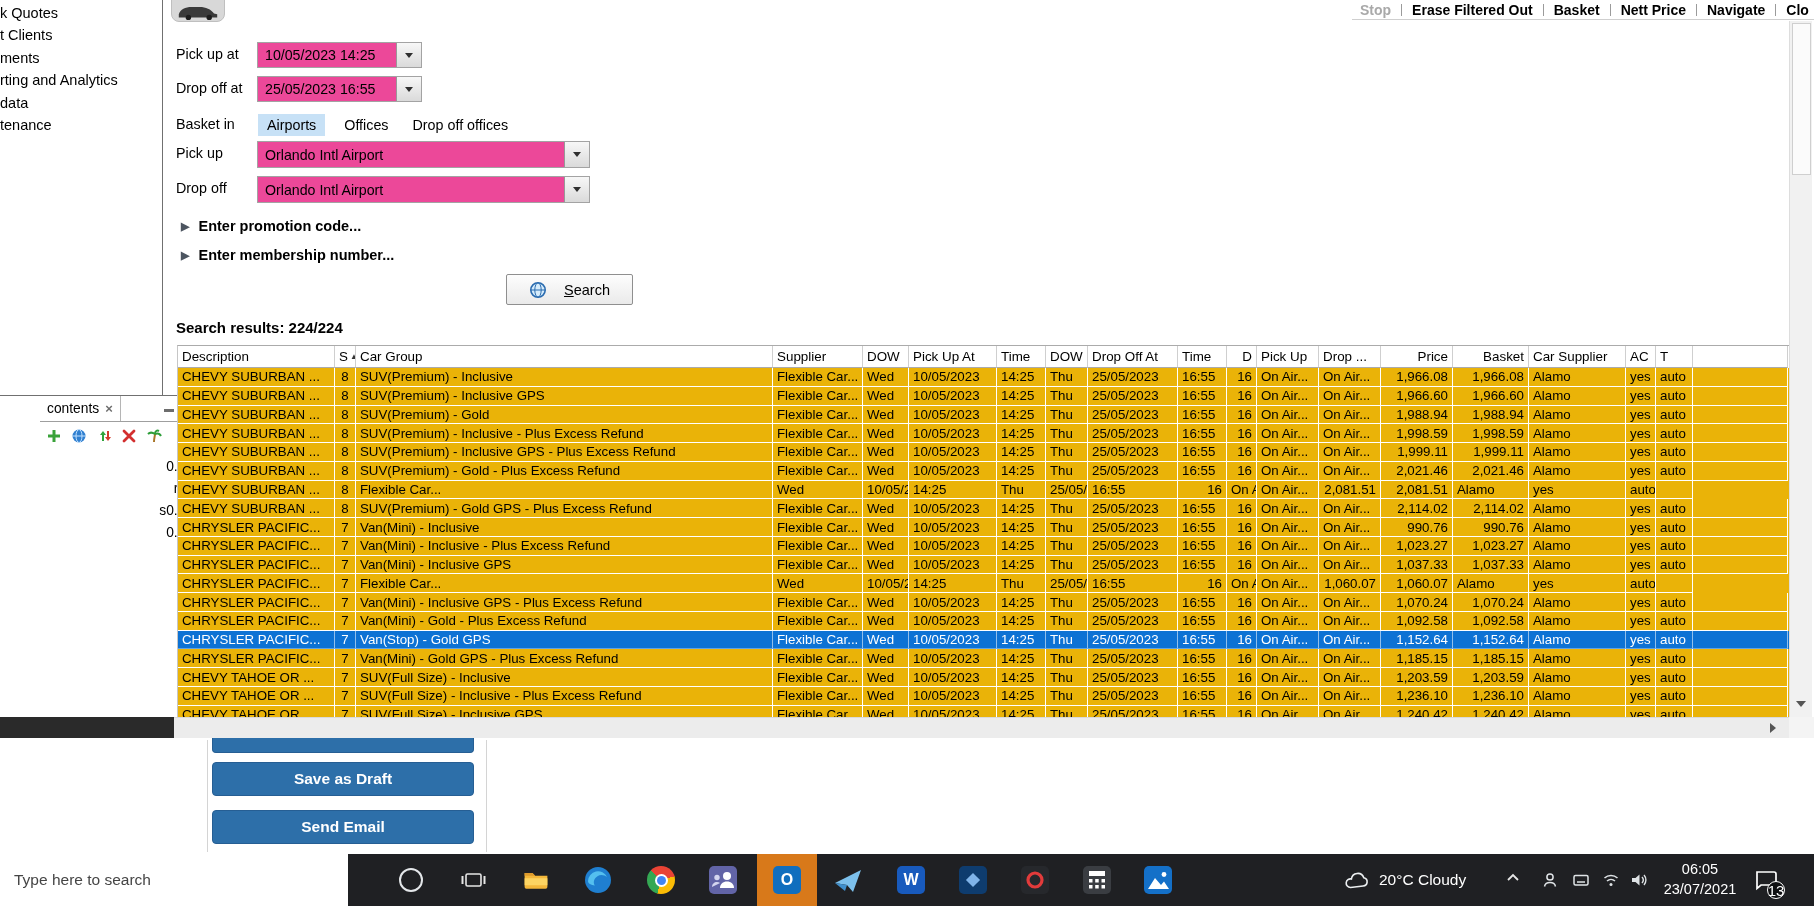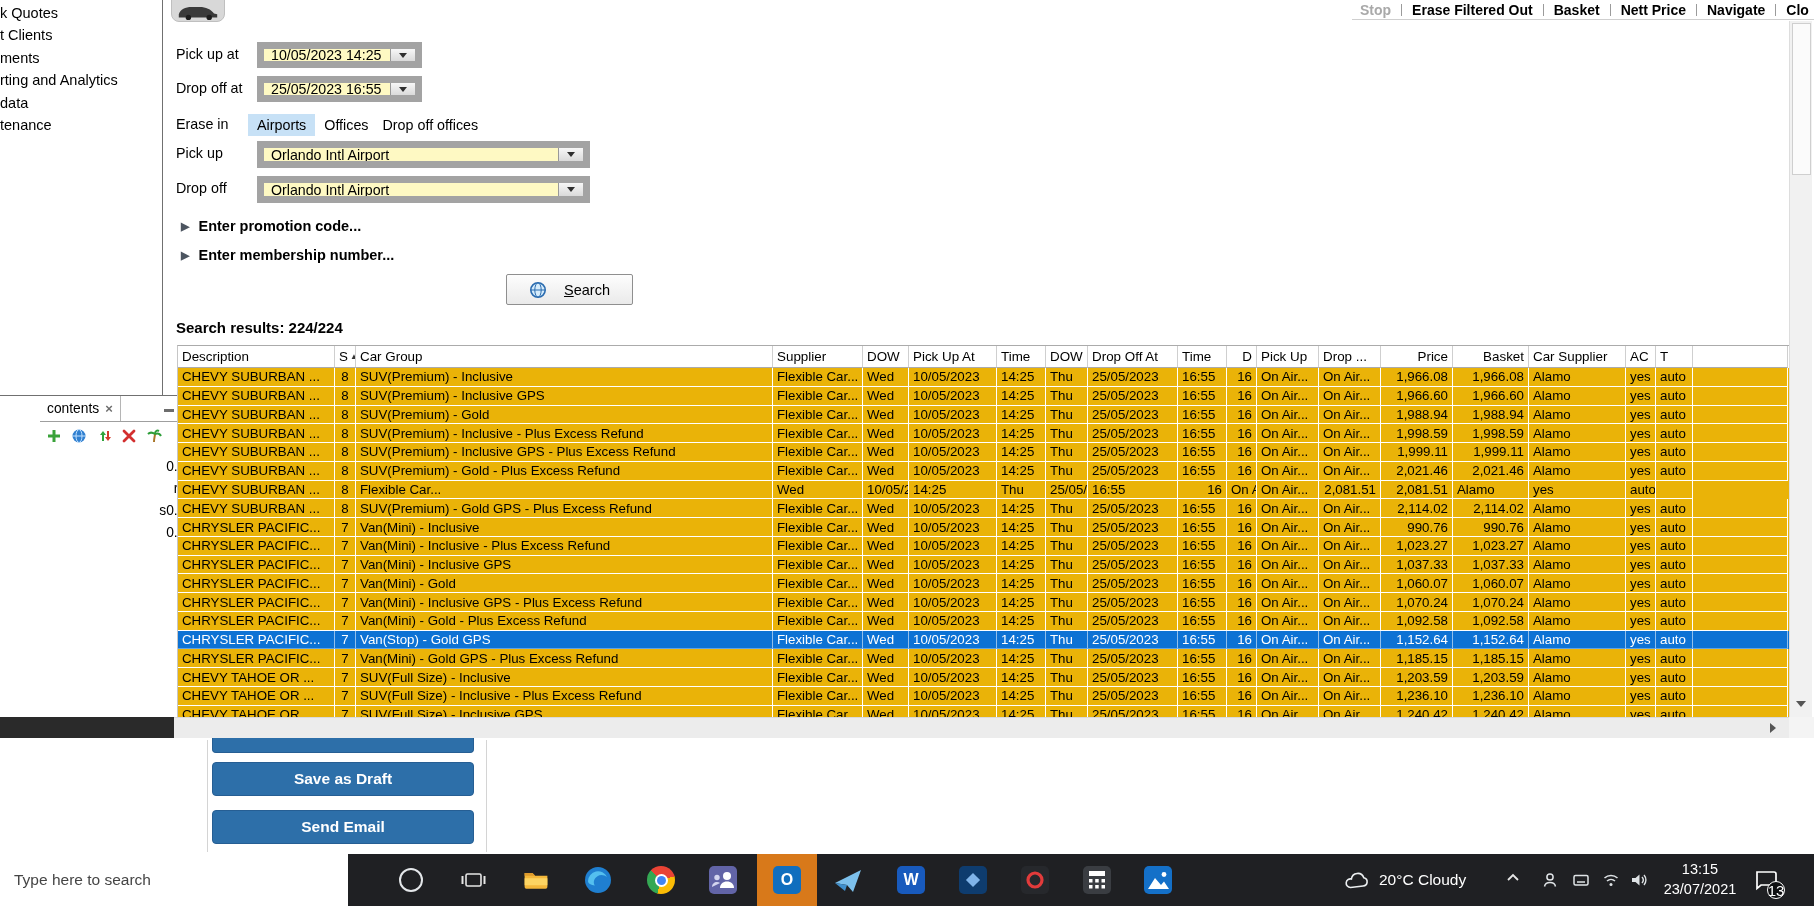--- a/index.html
+++ b/index.html
@@ -28,25 +28,25 @@
 
   
   .top-toolbar{position:absolute;left:1360px;top:0;height:19px;display:flex;align-items:center;gap:10px;font-size:14px;font-weight:700;white-space:nowrap;}
   .titem.disabled{color:#a9a9a9;}
   .tsep{width:1px;height:12px;background:#9b9b9b;}
   .toolbar-underline{position:absolute;left:1352px;top:19px;width:462px;height:1px;background:#cfcfcf;}
   .car-chip{position:absolute;left:171px;top:-8px;width:52px;height:28px;background:#d8d8d8;border:1px solid #bfbfbf;border-radius:8px;display:flex;align-items:flex-end;justify-content:center;overflow:hidden;}
 
   
   .flabel{position:absolute;font-size:14.3px;white-space:nowrap;}
-  .combo{position:absolute;display:flex;background:#fef9c3;border:7px solid #a3a3a3;box-sizing:border-box;justify-content:space-between;}
+  .combo{position:absolute;display:flex;background:#ec4899;border:1px solid #a3a3a3;box-sizing:border-box;justify-content:space-between;}
   .combo-text{flex:1;font-size:14.2px;display:flex;align-items:center;padding-left:7px;white-space:nowrap;overflow:hidden;}
   .combo-btn{width:24px;display:flex;align-items:center;justify-content:center;border-left:1px solid #989898;background:linear-gradient(#f7f7f7,#dadada);}
   .tri-down{width:0;height:0;border-left:4.5px solid transparent;border-right:4.5px solid transparent;border-top:5.5px solid #2f2f2f;}
-  .search-in-row{position:absolute;left:248px;top:113px;height:24px;display:flex;align-items:center;gap:4px;font-size:14.3px;}
+  .search-in-row{position:absolute;left:258px;top:113px;height:24px;display:flex;align-items:center;gap:14px;font-size:14.3px;}
   .sopt{padding:3px 5px;white-space:nowrap;}
   .sopt.sel{background:#c7e1f6;padding:3px 9px;}
   .disclosure{position:absolute;display:flex;align-items:center;gap:9px;font-size:14.5px;font-weight:700;}
   .disc-arrow{font-size:11px;color:#4c5560;line-height:1;}
   .search-btn{position:absolute;left:506px;top:274px;width:127px;height:31px;border:1px solid #8f8f8f;background:linear-gradient(#fdfdfd,#eaeaea);display:flex;align-items:center;justify-content:center;gap:17px;font-size:14.5px;border-radius:2px;}
   .search-btn u{text-decoration:underline;}
 
   
   .results-summary{position:absolute;left:176px;top:319px;font-size:15px;font-weight:700;}
   .results-table{position:absolute;left:177px;top:345px;width:1612px;height:372px;overflow:hidden;border-top:1px solid #ababab;border-left:1px solid #c6c6c6;background:#fff;}
@@ -203,21 +203,21 @@
   </div>
 
   <span class="flabel" style="left:176px;top:80px;">Drop off at</span>
   <div class="combo" style="left:257px;top:76px;width:165px;height:26px;">
     <span class="combo-text">25/05/2023 16:55</span>
     <span class="combo-btn">
         <i class="tri-down"></i>
       </span>
   </div>
 
-  <span class="flabel" style="left:176px;top:116px;">Erase in</span>
+  <span class="flabel" style="left:176px;top:116px;">Basket in</span>
   <div class="search-in-row">
       <span class="sopt sel">Airports</span>
       <span class="sopt">Offices</span>
       <span class="sopt">Drop off offices</span>
     </div>
 
   <span class="flabel" style="left:176px;top:145px;">Pick up</span>
   <div class="combo" style="left:257px;top:141px;width:333px;height:27px;">
     <span class="combo-text">Orlando Intl Airport</span>
     <span class="combo-btn">
@@ -501,21 +501,20 @@
           <div class="td num">1,037.33</div>
           <div class="td num">1,037.33</div>
           <div class="td ">Alamo</div>
           <div class="td ">yes</div>
           <div class="td ">auto</div>
           <div class="td "></div>
         </div>
         <div class="trow" style="grid-template-columns: 157px 21px 417px 90px 46px 88px 49px 42px 90px 49px 30px 62px 62px 72px 76px 97px 30px 37px 95px;">
           <div class="td ">CHRYSLER PACIFIC...</div>
           <div class="td ctr">7</div>
-          <div class="td ">Van(Mini) - Gold</div>
           <div class="td ">Flexible Car...</div>
           <div class="td ">Wed</div>
           <div class="td ">10/05/2023</div>
           <div class="td ">14:25</div>
           <div class="td ">Thu</div>
           <div class="td ">25/05/2023</div>
           <div class="td ">16:55</div>
           <div class="td num">16</div>
           <div class="td ">On Air...</div>
           <div class="td ">On Air...</div>
@@ -804,21 +803,21 @@
         <path d="M2.5 7a9.5 9.5 0 0 1 13 0" fill="none" stroke="#dfe3e6" stroke-width="1.5"></path>
         <path d="M5 10a6 6 0 0 1 8 0" fill="none" stroke="#dfe3e6" stroke-width="1.5"></path>
         <circle cx="9" cy="13.5" r="1.5" fill="#dfe3e6"></circle>
       </svg>
     <svg class="tray-icon ti4" width="18" height="18">
         <polygon points="2,7 5.5,7 9.5,3.5 9.5,14.5 5.5,11 2,11" fill="#dfe3e6"></polygon>
         <path d="M12 6a4.5 4.5 0 0 1 0 6 M14 4a7.5 7.5 0 0 1 0 10" fill="none" stroke="#dfe3e6" stroke-width="1.4"></path>
       </svg>
 
     <div class="tb-clock">
-      <div>13:15</div>
+      <div>06:05</div>
       <div>23/07/2021</div>
     </div>
     <div class="tb-action">
       <svg width="26" height="26">
           <path d="M4 5h17a2 2 0 0 1 2 2v9a2 2 0 0 1-2 2H8l-4 3.5z" fill="none" stroke="#fff" stroke-width="1.7"></path>
         </svg>
       <div class="tb-badge">13</div>
     </div>
   </div>
 </div>

